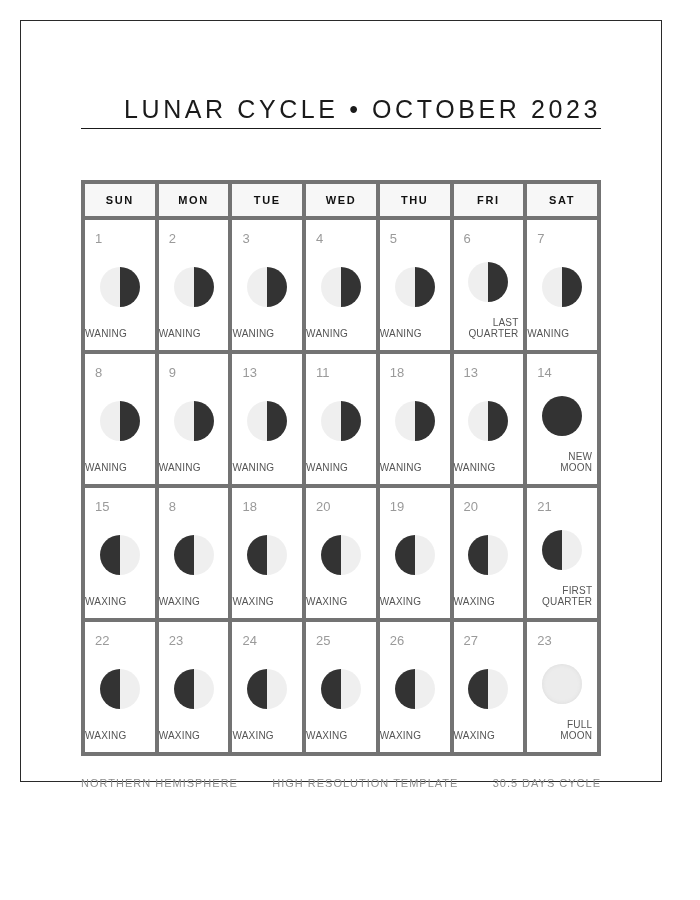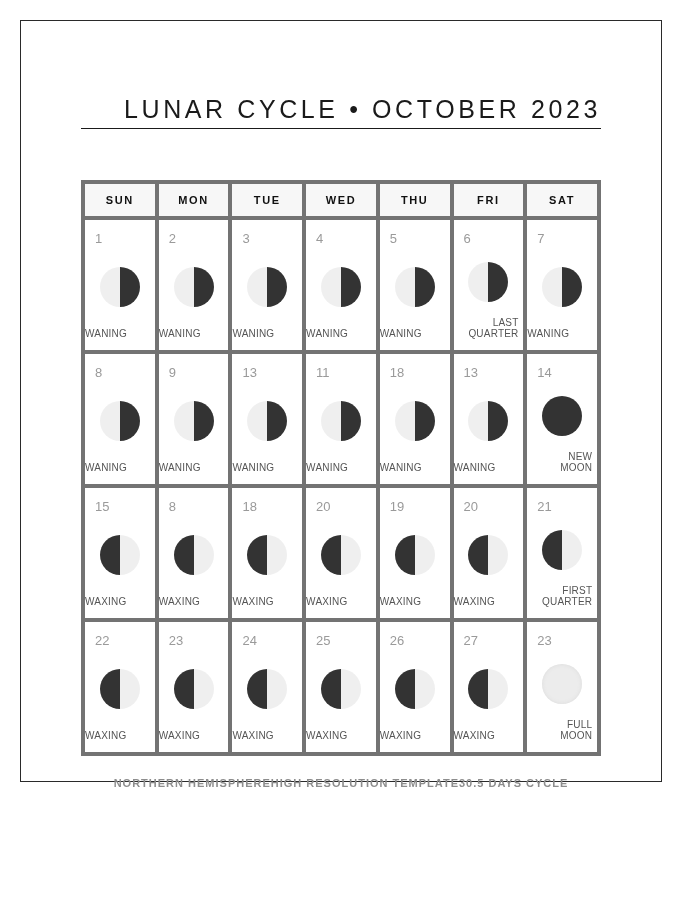--- a/index.html
+++ b/index.html
@@ -40,22 +40,22 @@
     .moon.full { background: #ececec; box-shadow: inset 0 0 4px #dcdcdc; }
     .phase {
       position: absolute; left: 0; right: 0; top: 108px; text-align: left;
       font-size: 10px; color: #555; letter-spacing: 0.2px;
     }
     .phase.multi {
       left: 3px; right: auto; top: 97px; text-align: right; line-height: 11px; width: 62px;
     }
     .footer {
       position: absolute; left: 81px; top: 777px; width: 520px;
-      display: flex; justify-content: center;
-      font-size: 11px; font-weight: bold; letter-spacing: 1px; color: #8d8d8d;
+      display: flex; justify-content: space-between;
+      font-size: 11px; font-weight: normal; letter-spacing: 1px; color: #8d8d8d;
     }
     .footer span { background: transparent; }
   </style>
 </head>
 <body>
 
 <div class="frame"></div>
 
 <h1 class="title">LUNAR CYCLE • OCTOBER 2023</h1>
 <div class="title-rule"></div>

